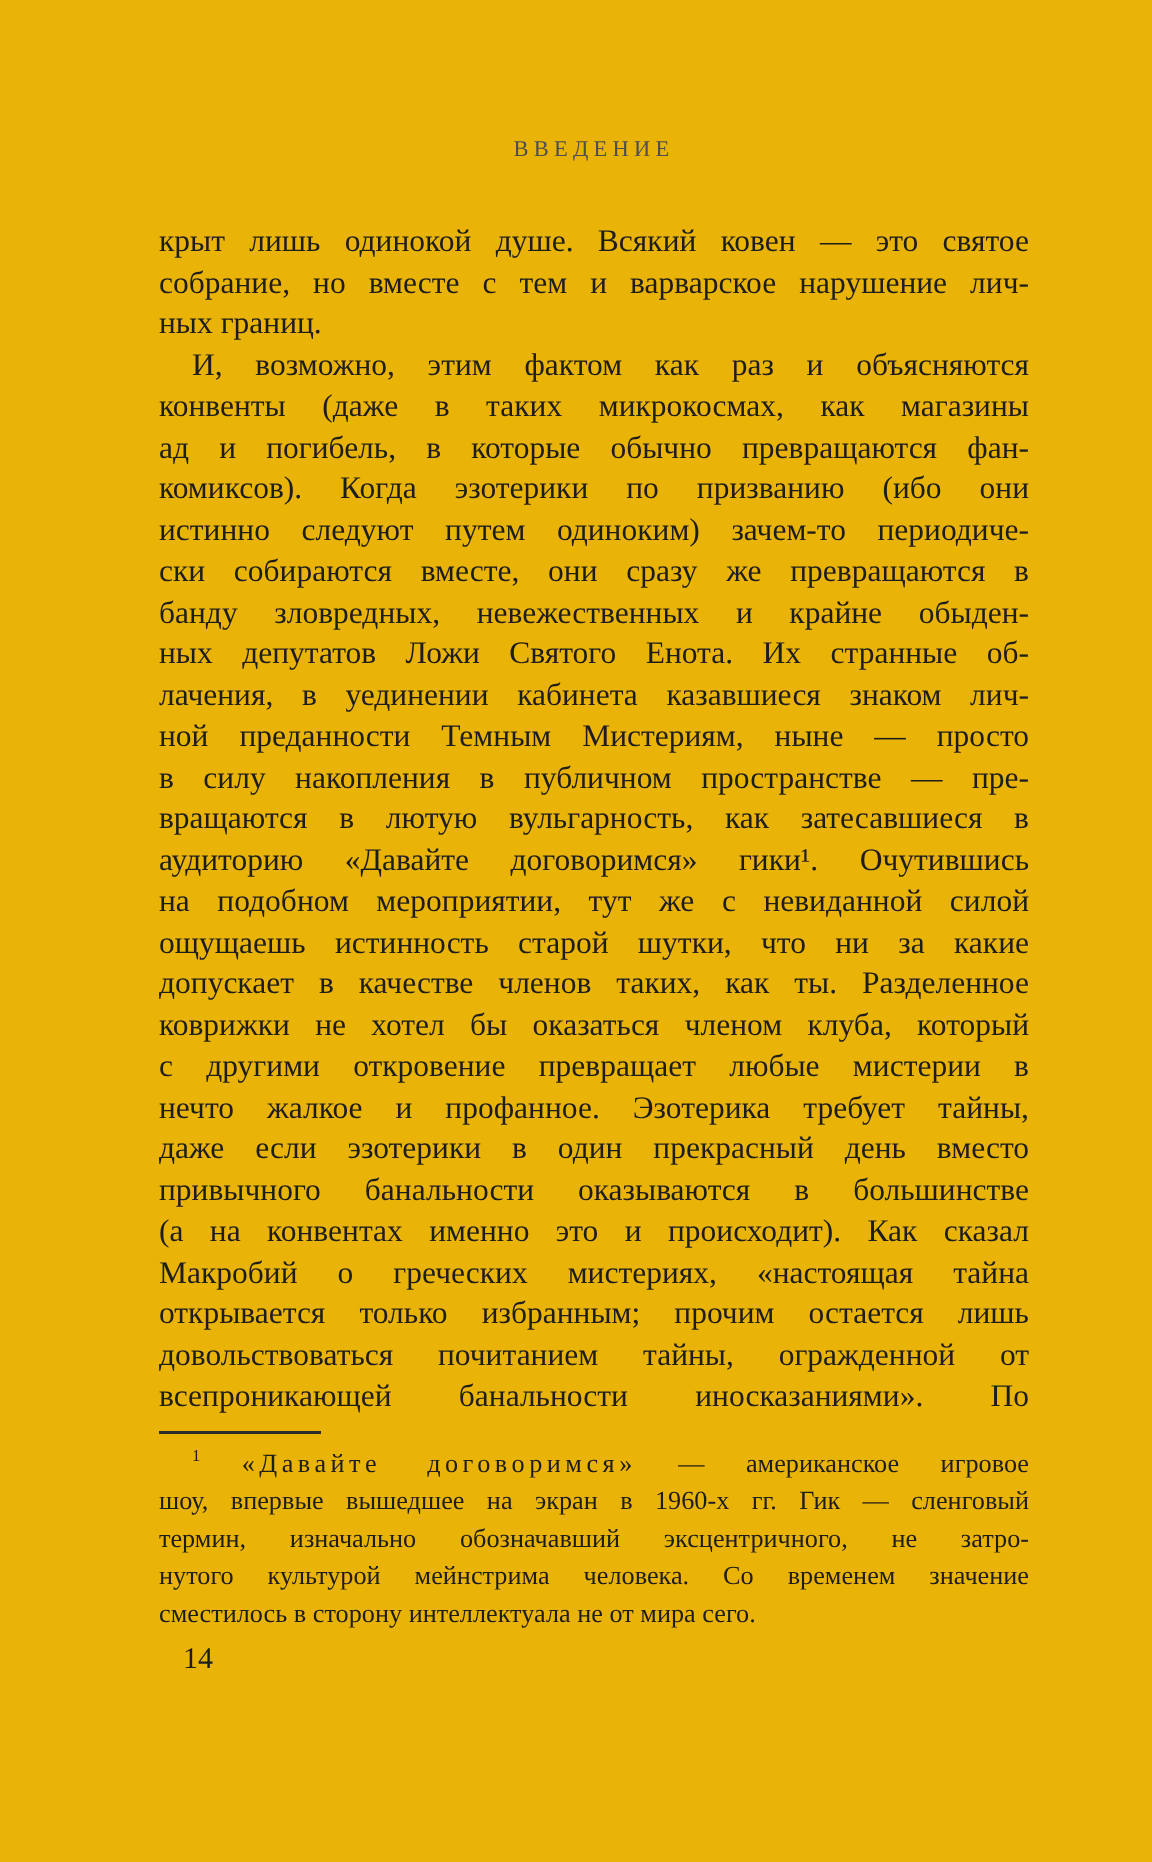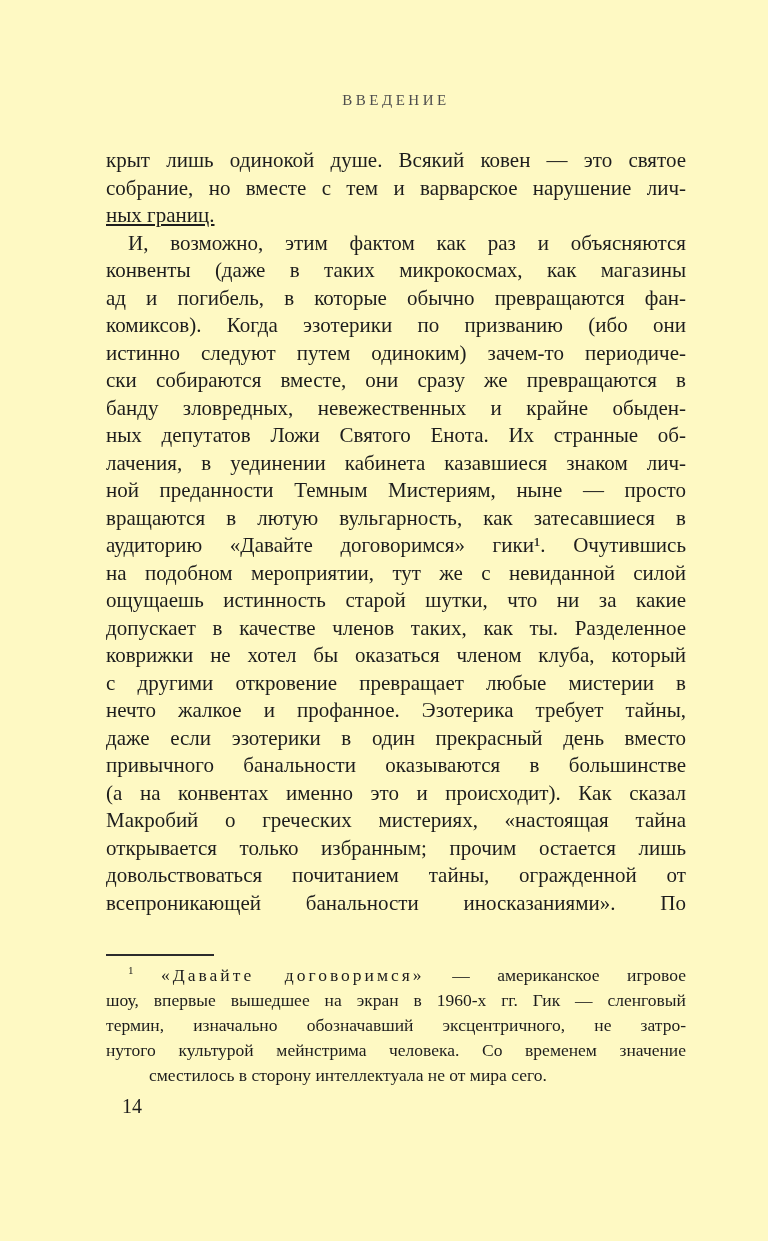--- a/index.html
+++ b/index.html
@@ -4,21 +4,21 @@
 <style>
   html, body {
     margin: 0;
     padding: 0;
     background: #ffffff;
   }
   .page {
     position: relative;
     width: 768px;
     height: 1241px;
-    background: #fef9c3;
+    background: #eab308;
     font-family: "Liberation Serif", "DejaVu Serif", serif;
     color: #1d1d1d;
     overflow: hidden;
   }
   .running-head {
     position: absolute;
     top: 92px;
     left: 106px;
     width: 580px;
     text-align: center;
@@ -35,42 +35,42 @@
     line-height: 27.5px;
   }
   .line {
     text-align: justify;
     text-align-last: justify;
     height: 27.5px;
     overflow: hidden;
     white-space: nowrap;
   }
   .line.indent { text-indent: 22px; }
-  .line.para-end { text-align-last: left; text-decoration: underline; }
+  .line.para-end { text-align-last: left; }
   .footnote-block {
     position: absolute;
     left: 106px;
     top: 954px;
     width: 580px;
     font-size: 17.5px;
     line-height: 25px;
   }
   .footnote-rule {
     width: 108px;
     height: 2px;
     background: #2c2c2c;
     margin-bottom: 7px;
   }
   .fn-line {
     text-align: justify;
     text-align-last: justify;
     height: 25px;
     overflow: hidden;
   }
-  .fn-line.para-end { text-align-last: left; margin-left: 43px; }
+  .fn-line.para-end { text-align-last: left; }
   .fn-line.fn-first { text-indent: 22px; }
   .fn-marker {
     font-size: 11px;
     line-height: 0;
   }
   .fn-term {
     letter-spacing: 3px;
   }
   .page-number {
     position: absolute;
@@ -98,20 +98,21 @@
         <div class="line indent">И, возможно, этим фактом как раз и объясняются</div>
         <div class="line">конвенты (даже в таких микрокосмах, как магазины</div>
         <div class="line">ад и погибель, в которые обычно превращаются фан-</div>
         <div class="line">комиксов). Когда эзотерики по призванию (ибо они</div>
         <div class="line">истинно следуют путем одиноким) зачем-то периодиче-</div>
         <div class="line">ски собираются вместе, они сразу же превращаются в</div>
         <div class="line">банду зловредных, невежественных и крайне обыден-</div>
         <div class="line">ных депутатов Ложи Святого Енота. Их странные об-</div>
         <div class="line">лачения, в уединении кабинета казавшиеся знаком лич-</div>
         <div class="line">ной преданности Темным Мистериям, ныне — просто</div>
+        <div class="line">в силу накопления в публичном пространстве — пре-</div>
         <div class="line">вращаются в лютую вульгарность, как затесавшиеся в</div>
         <div class="line">аудиторию «Давайте договоримся» гики¹. Очутившись</div>
         <div class="line">на подобном мероприятии, тут же с невиданной силой</div>
         <div class="line">ощущаешь истинность старой шутки, что ни за какие</div>
         <div class="line">допускает в качестве членов таких, как ты. Разделенное</div>
         <div class="line">коврижки не хотел бы оказаться членом клуба, который</div>
         <div class="line">с другими откровение превращает любые мистерии в</div>
         <div class="line">нечто жалкое и профанное. Эзотерика требует тайны,</div>
         <div class="line">даже если эзотерики в один прекрасный день вместо</div>
         <div class="line">привычного банальности оказываются в большинстве</div>

